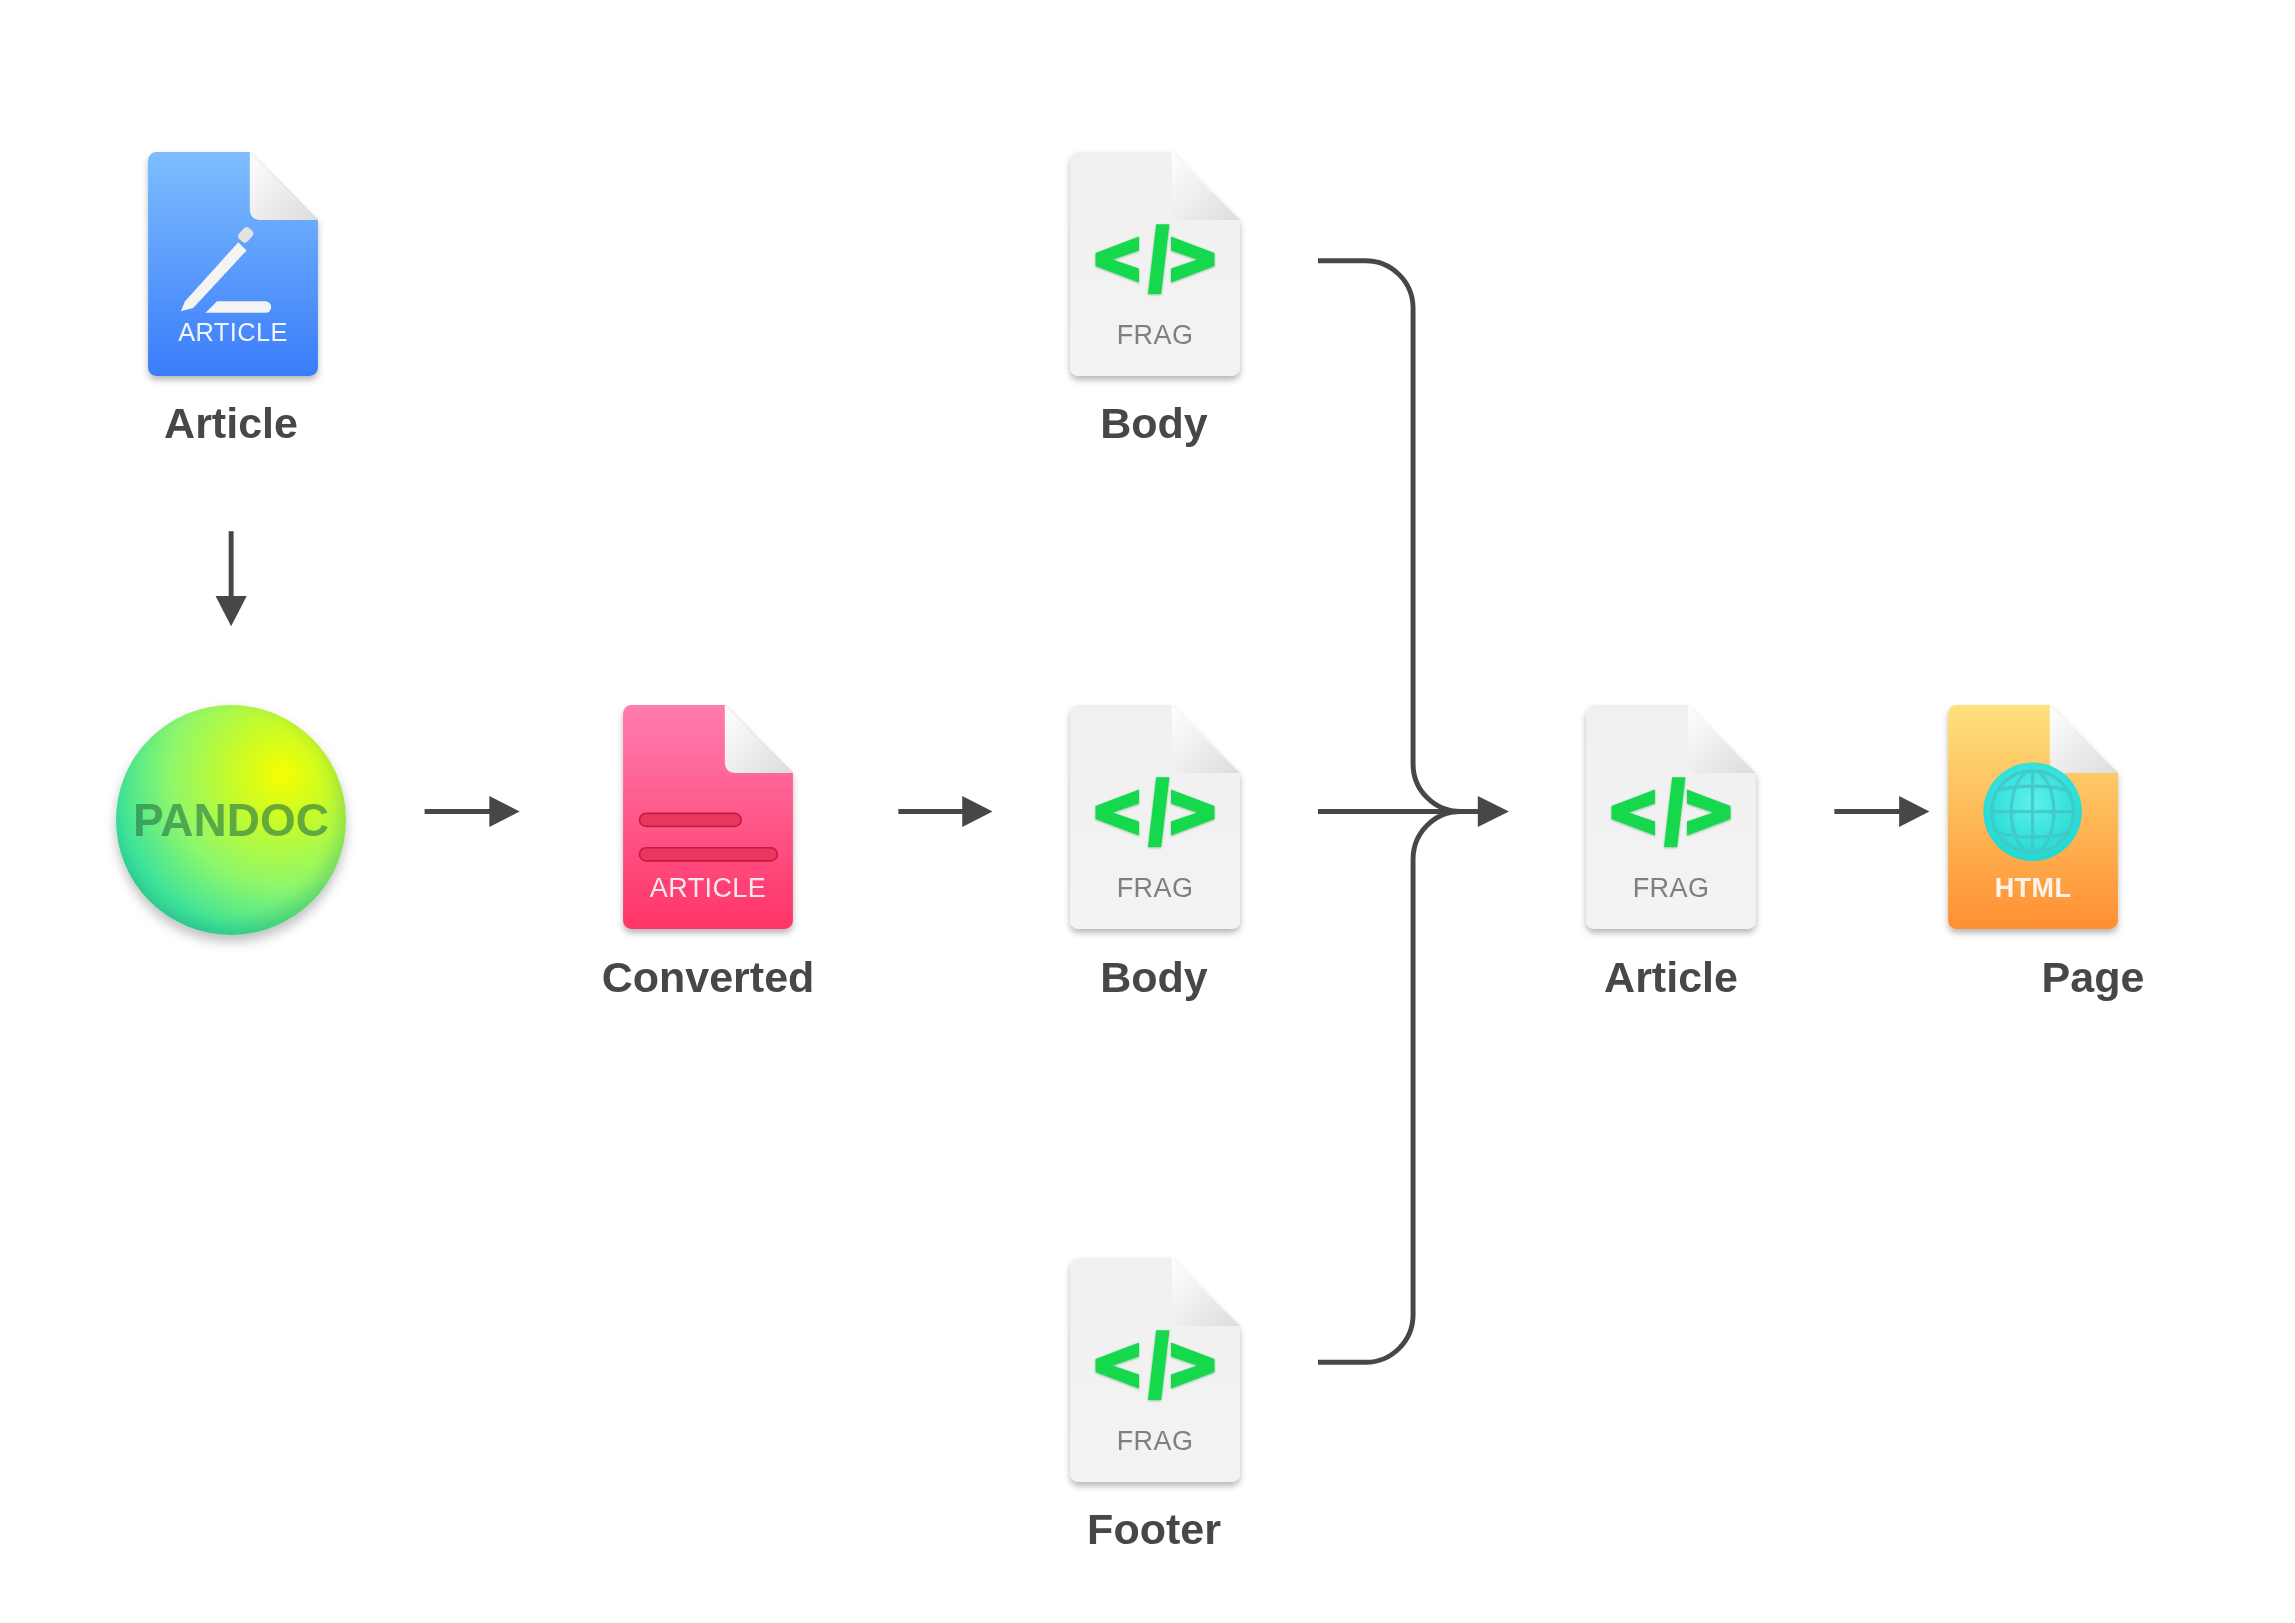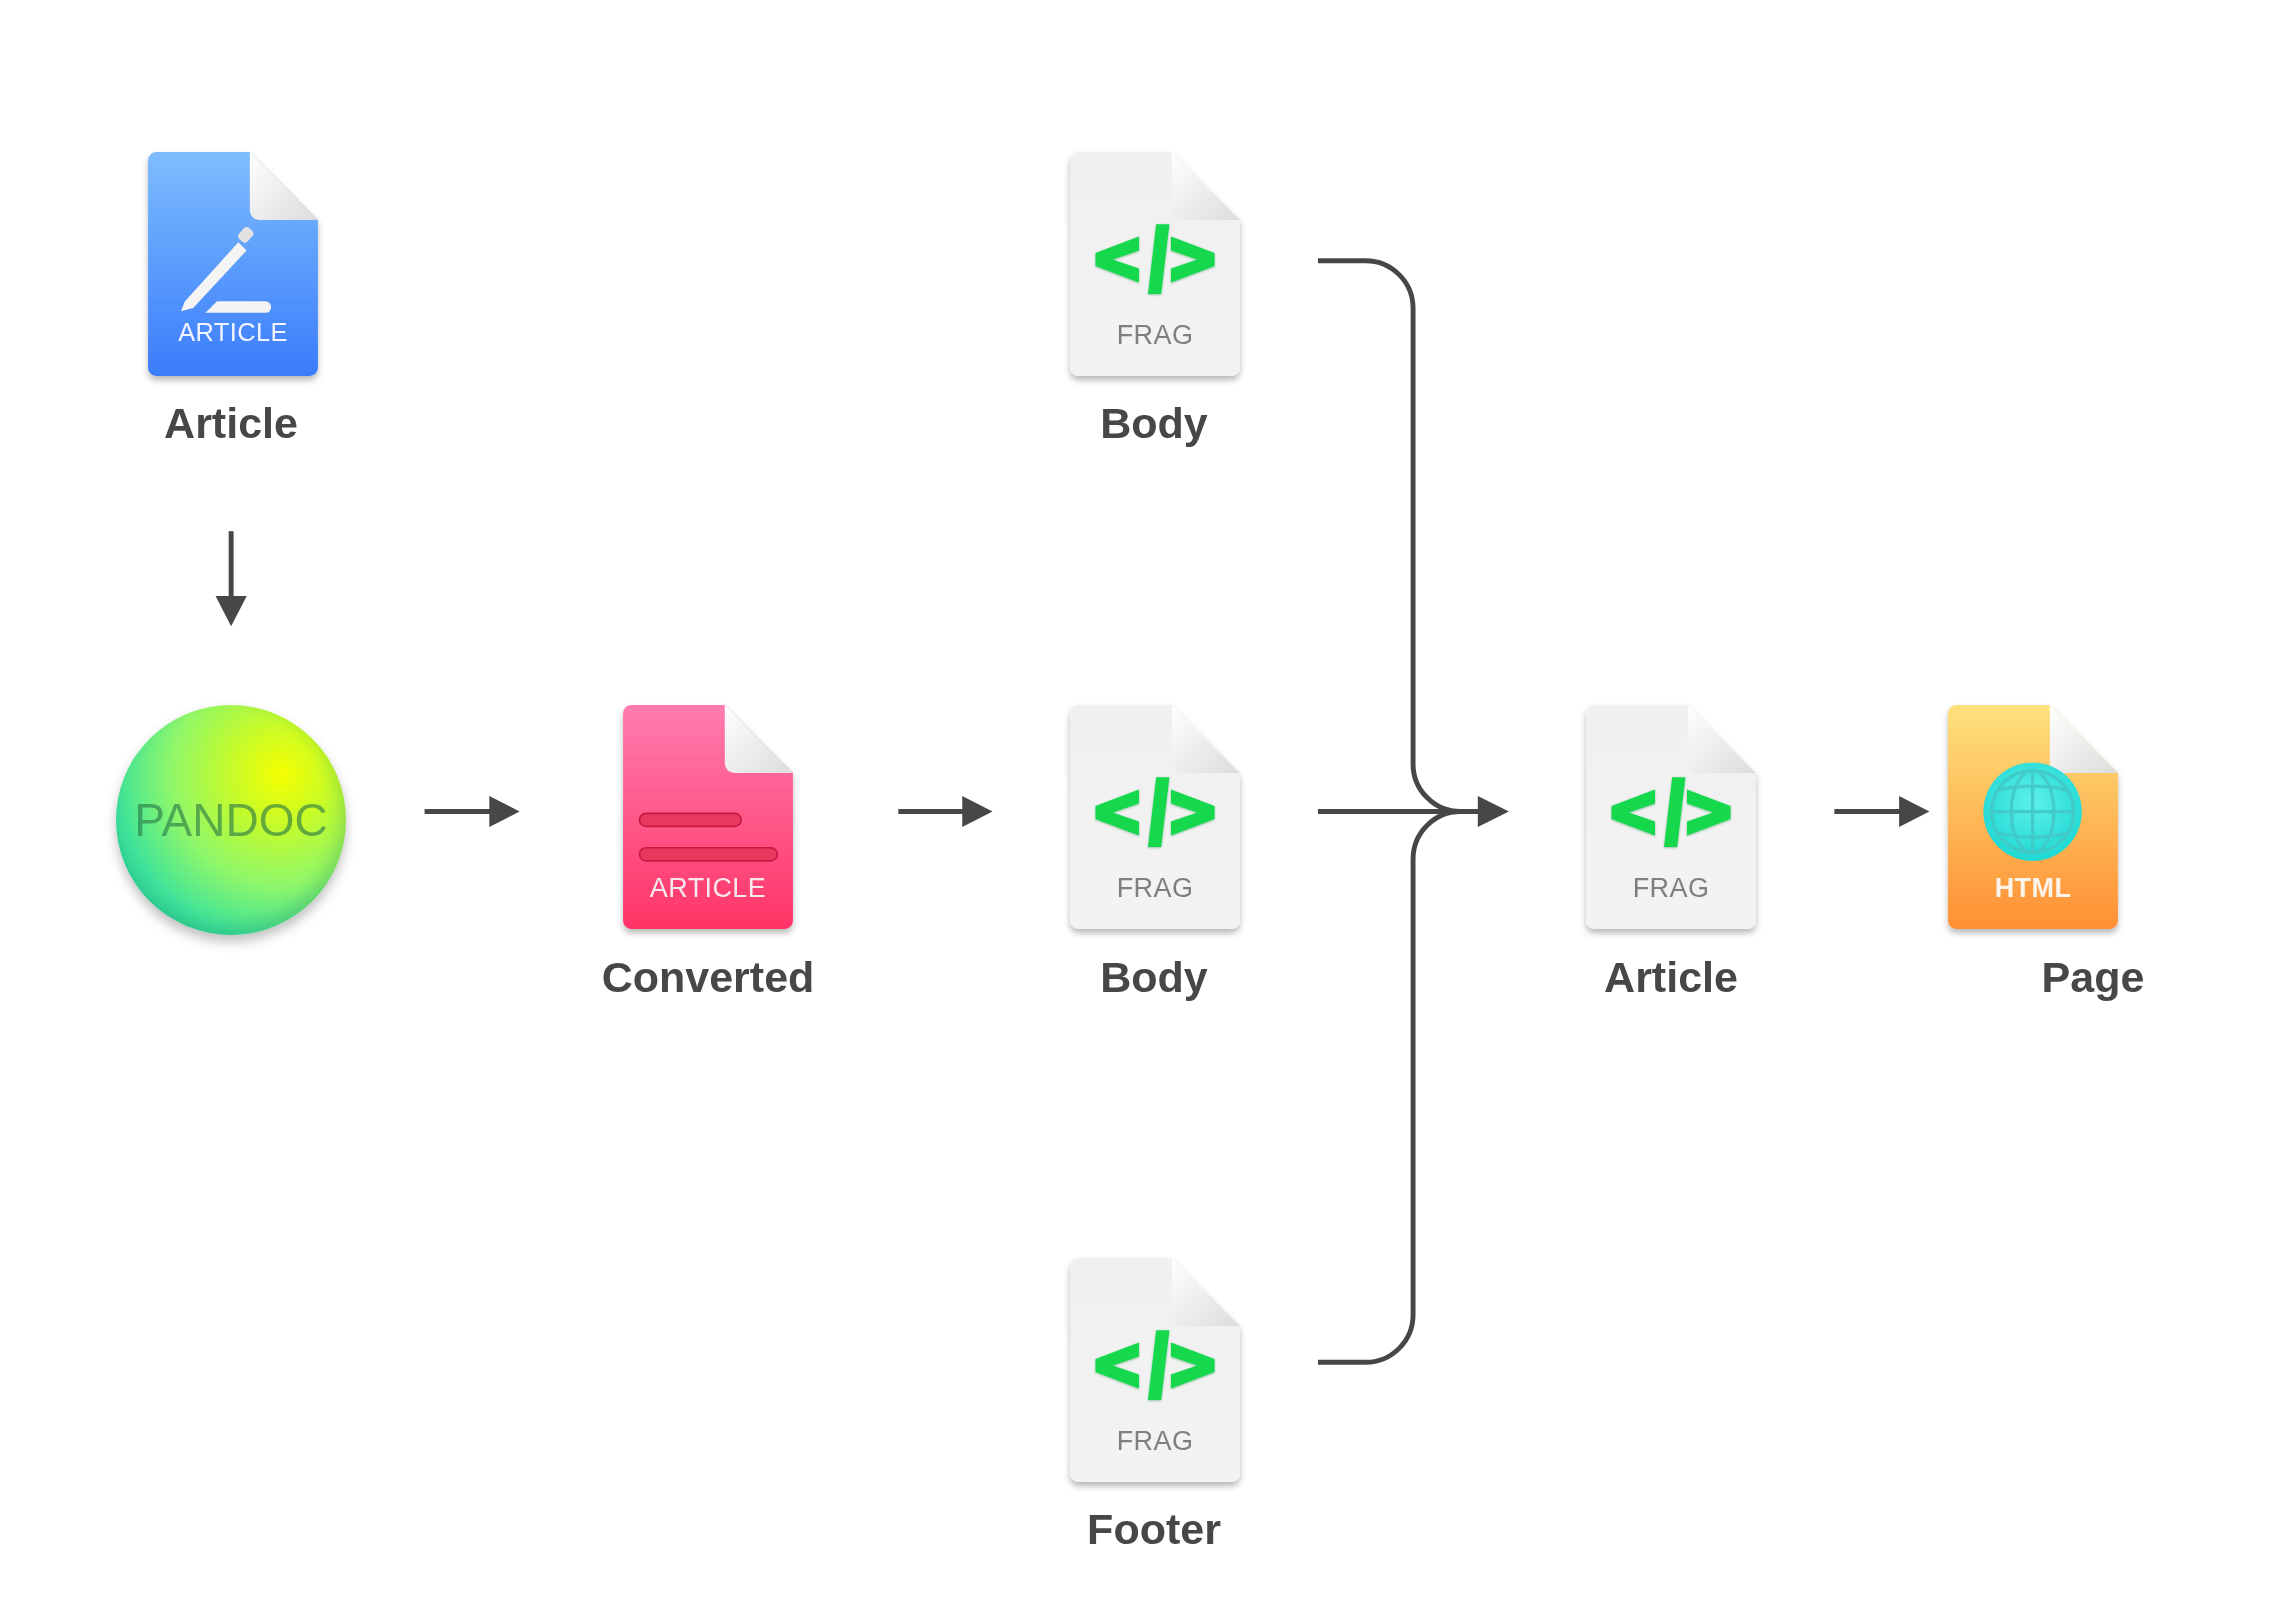--- a/index.html
+++ b/index.html
@@ -10,21 +10,21 @@
   .doc { position:absolute; width:170px; height:224px; }
   .doc svg { position:absolute; left:0; top:0; width:170px; height:224px; overflow:visible; }
   .doc-tag { position:absolute; left:0; width:170px; text-align:center; font-size:27px;
              letter-spacing:0.4px; }
   .label { position:absolute; left:0; width:262px; text-align:center; font-size:43px;
            font-weight:bold; color:#474747; white-space:nowrap; }
   .pandoc { position:absolute; width:230px; height:230px; border-radius:50%;
             background: radial-gradient(circle at 72% 30%, #f5ff00 0%, #c6fb2a 22%, #8ff76a 48%, #3ee39a 72%, #17b79c 100%);
             box-shadow: 0 6.6px 11.5px rgba(0,0,0,0.25), inset -4.9px -8.2px 16.4px rgba(0,90,60,0.18); }
   .pandoc-text { position:absolute; left:0; top:0; width:230px; height:230px; line-height:230px;
-                 text-align:center; font-size:46px; font-weight:normal; color:rgba(40,120,70,0.62); }
+                 text-align:center; font-size:46px; font-weight:bold; color:rgba(40,120,70,0.62); }
 </style>
 </head>
 <body>
 
 <svg id="connectors" viewBox="0 0 2800 1980">
   <defs>
     <marker id="ah" markerWidth="10" markerHeight="10" refX="0" refY="5" orient="auto" markerUnits="userSpaceOnUse" viewBox="0 0 10 10"></marker>
   </defs>
   <g fill="none" stroke="#474747" stroke-width="6">
 

